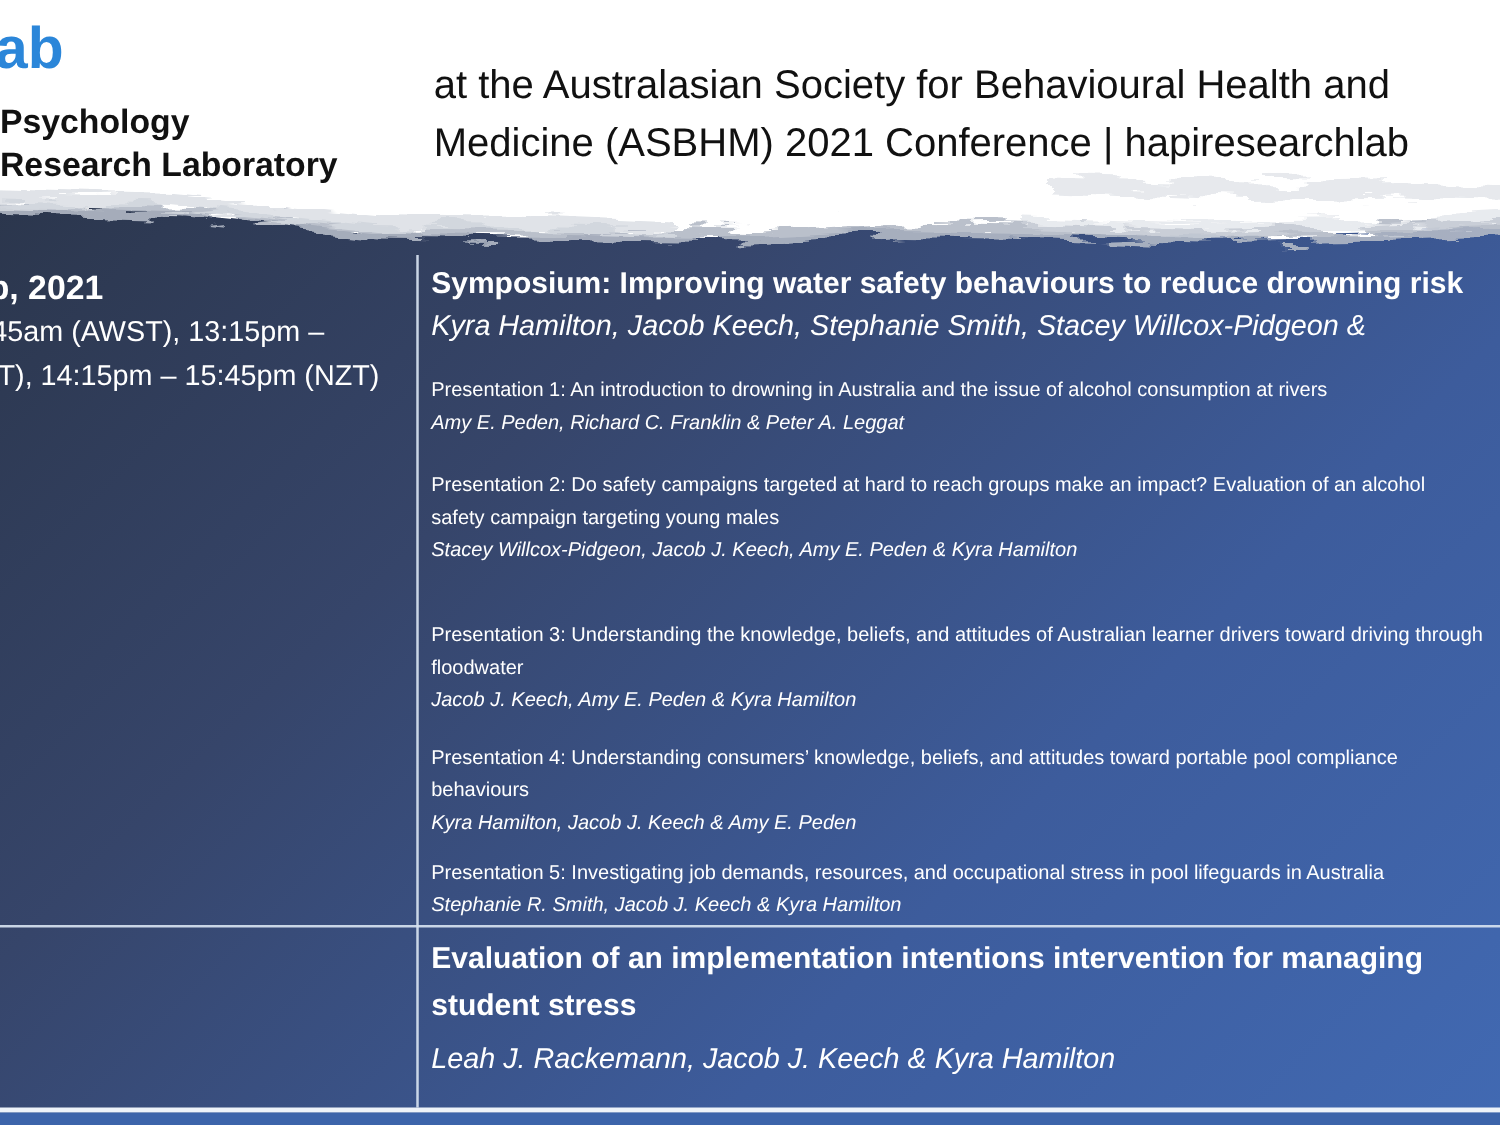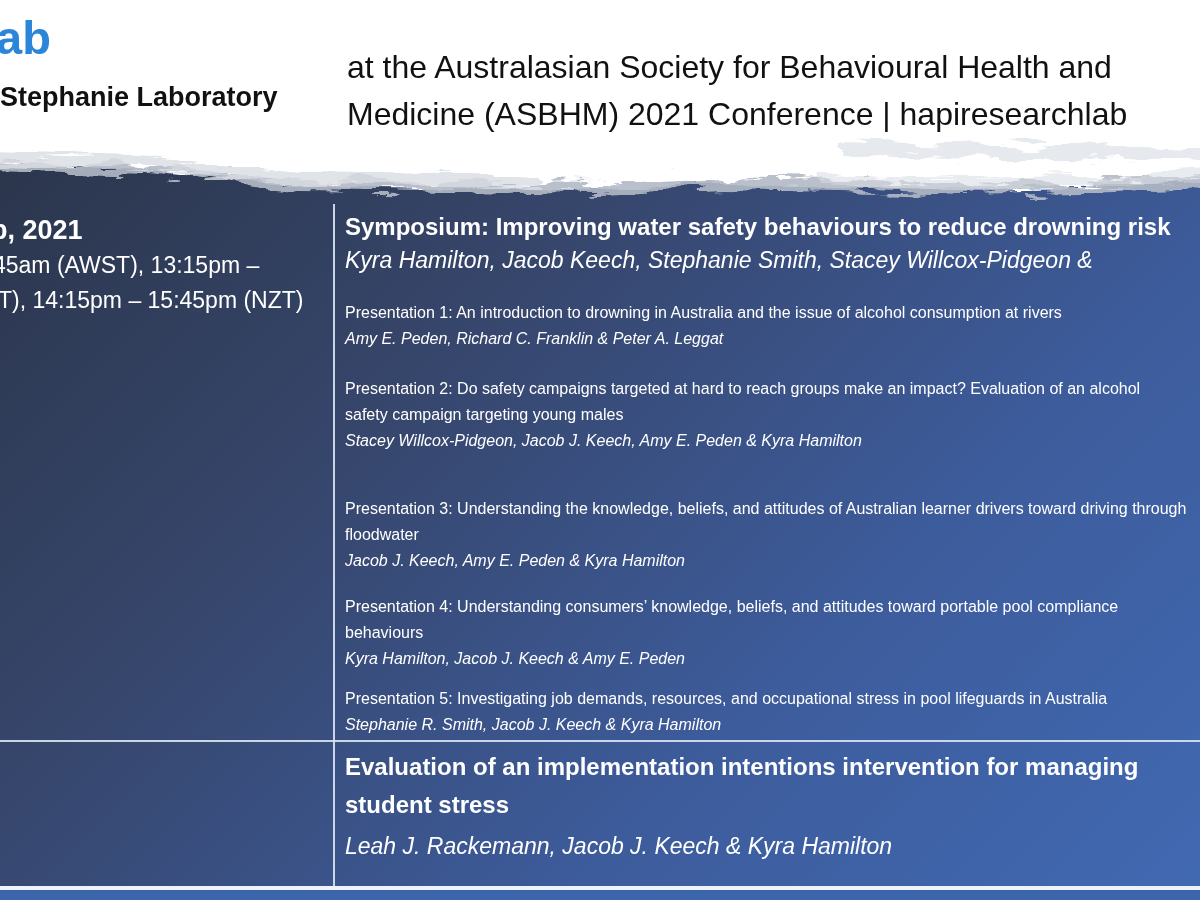--- a/index.html
+++ b/index.html
@@ -65,21 +65,22 @@
     <path fill="#b3bac6" opacity="0.9" filter="url(#roughB)" d="M-12,22 L150,26 L300,42 L450,44 L600,46 L720,40 L840,42 L960,46 L1080,44 L1212,40
              L1212,50 L1080,54 L960,56 L840,52 L720,50 L600,56 L450,54 L300,52 L150,36 L-12,32 Z"></path>
 
     <path fill="#d9dde3" opacity="0.8" filter="url(#roughC)" d="M-12,14 L140,18 L300,34 L450,36 L540,40 L540,50 L450,48 L300,46 L140,30 L-12,26 Z"></path>
     <path fill="#d7dbe2" opacity="0.55" filter="url(#roughC)" d="M820,36 L960,40 L1080,38 L1212,30 L1212,44 L1080,48 L960,50 L820,46 Z"></path>
     <path fill="#cfd4dc" opacity="0.5" filter="url(#roughB)" d="M840,4 L1000,8 L1120,6 L1212,10 L1212,22 L1120,20 L1000,22 L840,16 Z"></path>
   </svg>
 
   <div class="logo-mark">ab</div>
   <div class="logo-text">
-    <div>Stephanie Laboratory</div>
+    <div>Psychology</div>
+    <div>Research Laboratory</div>
   </div>
   <div class="slide-title">
     <div>at the Australasian Society for Behavioural Health and</div>
     <div>Medicine (ASBHM) 2021 Conference | hapiresearchlab</div>
   </div>
 
   <div class="v-divider"></div>
   <div class="h-divider"></div>
   <div class="bottom-band"></div>
   <div class="bottom-strip"></div>

